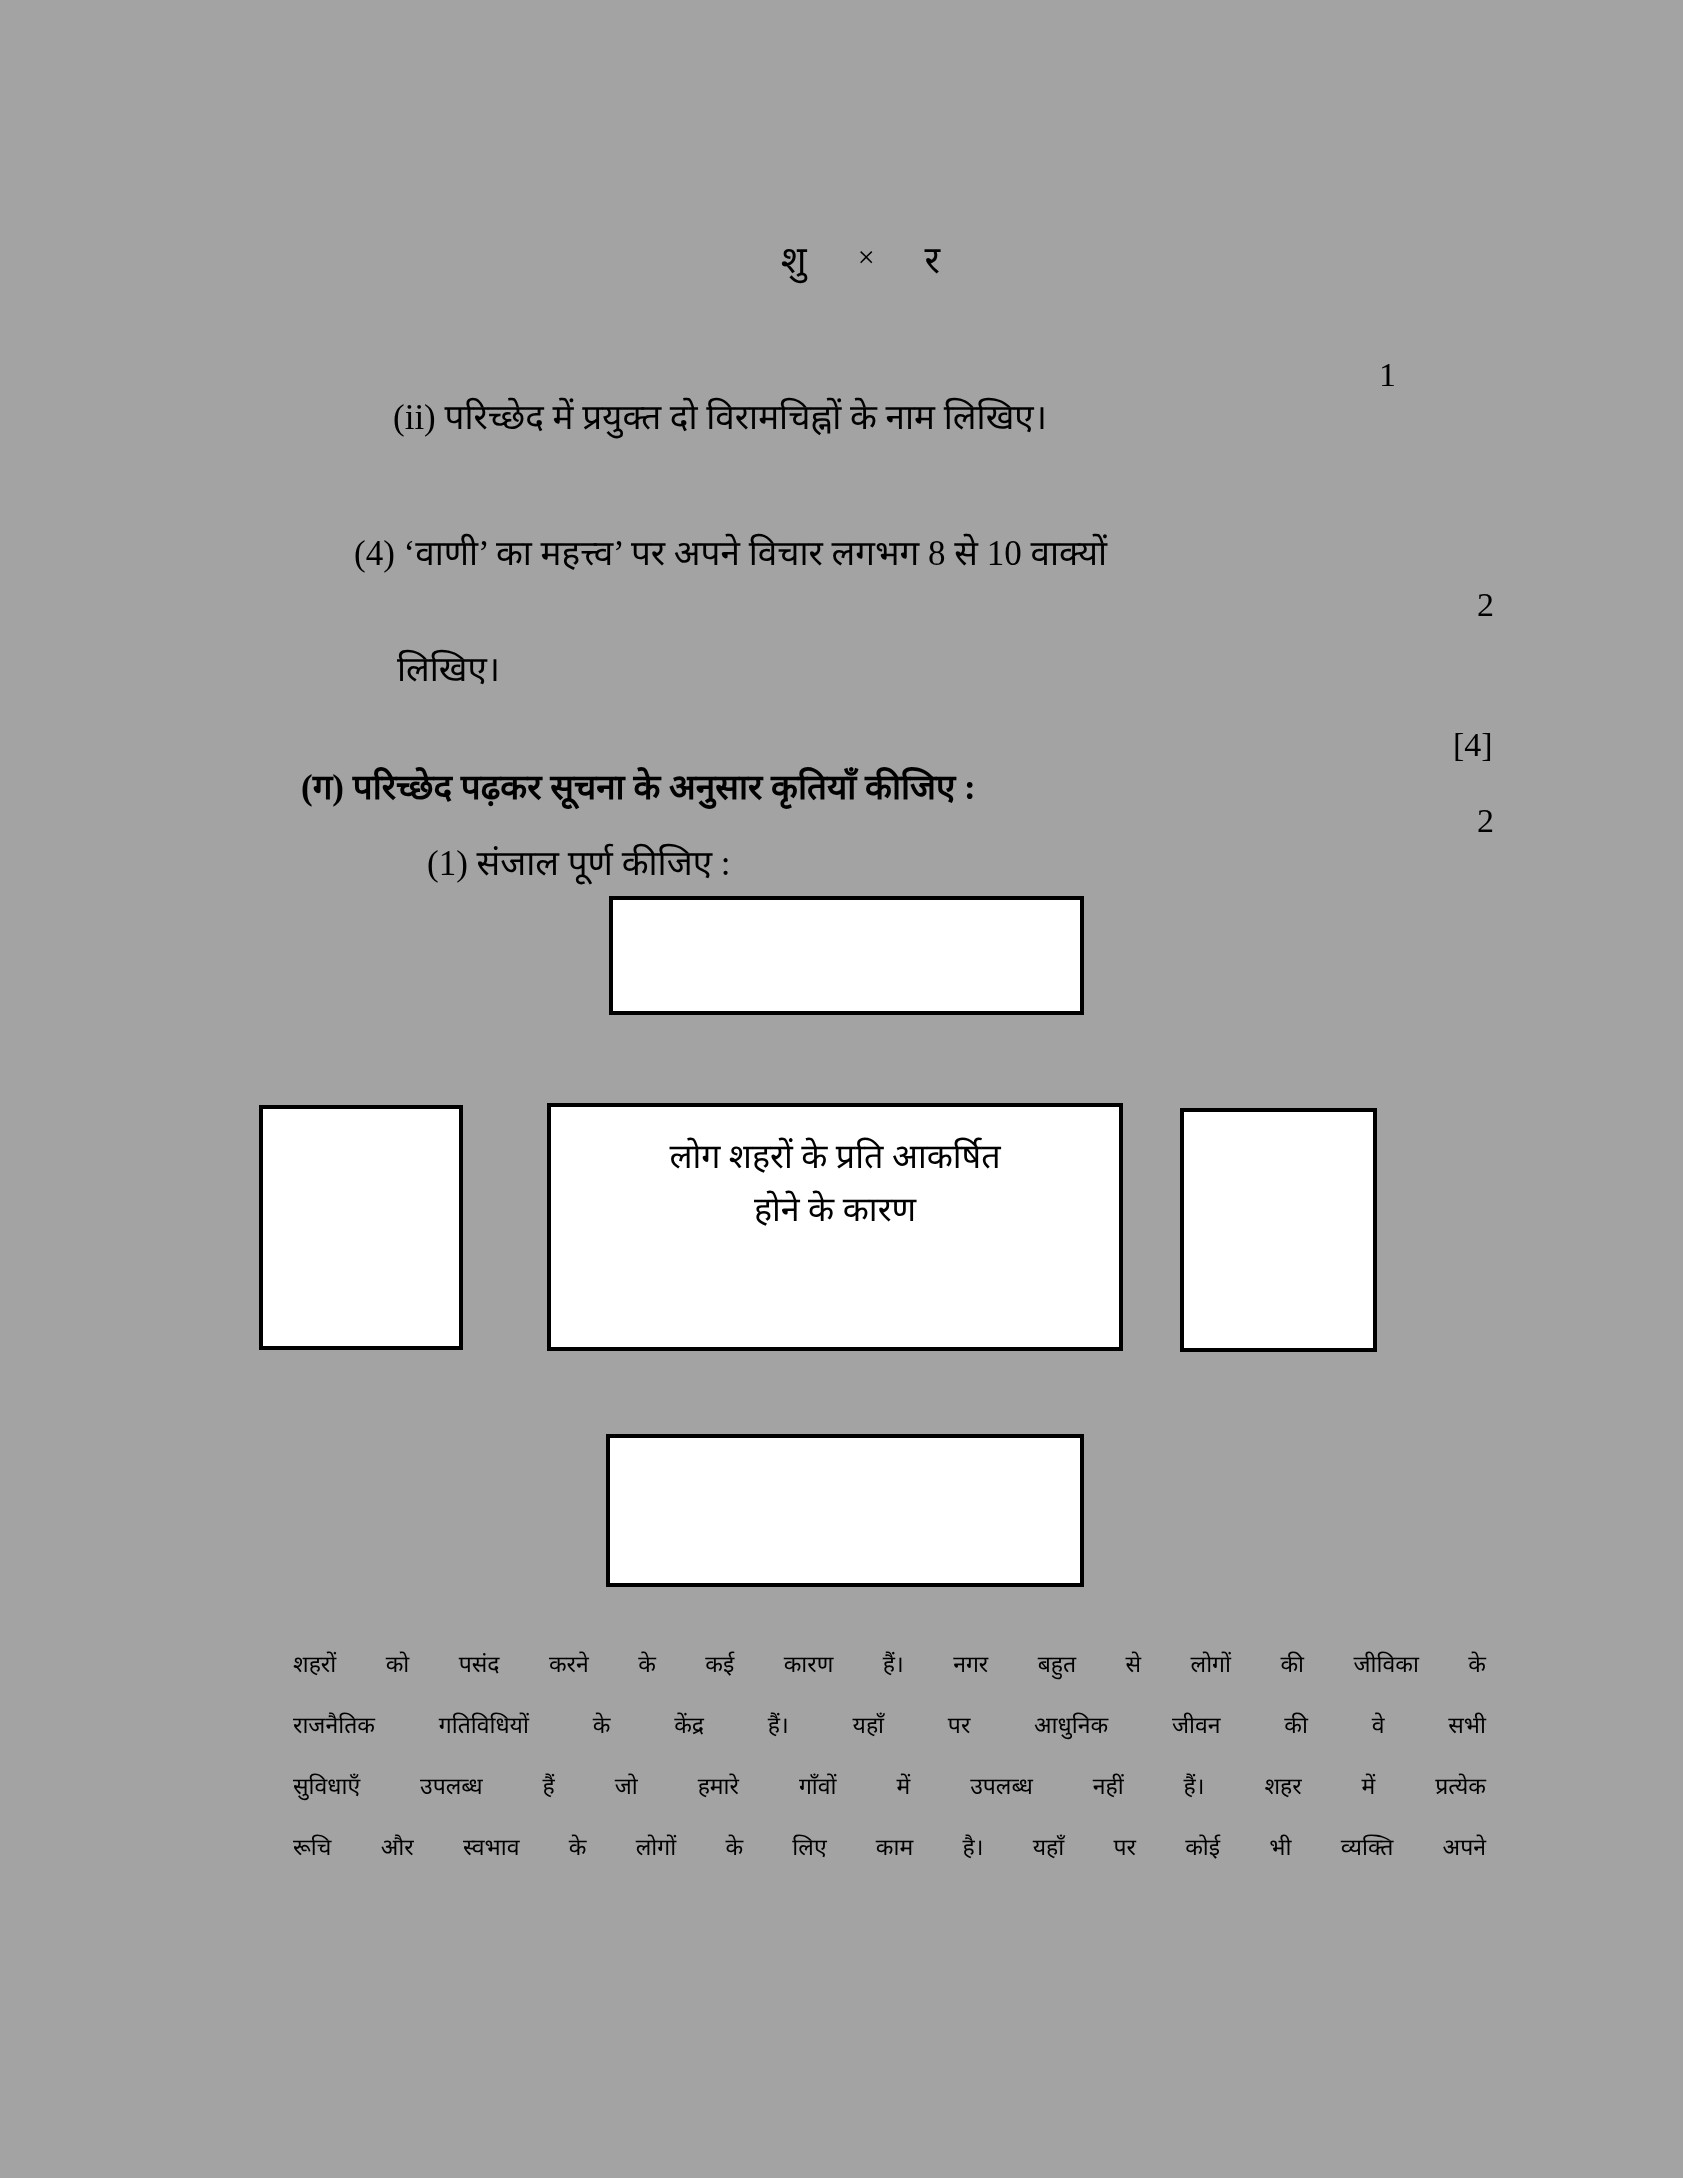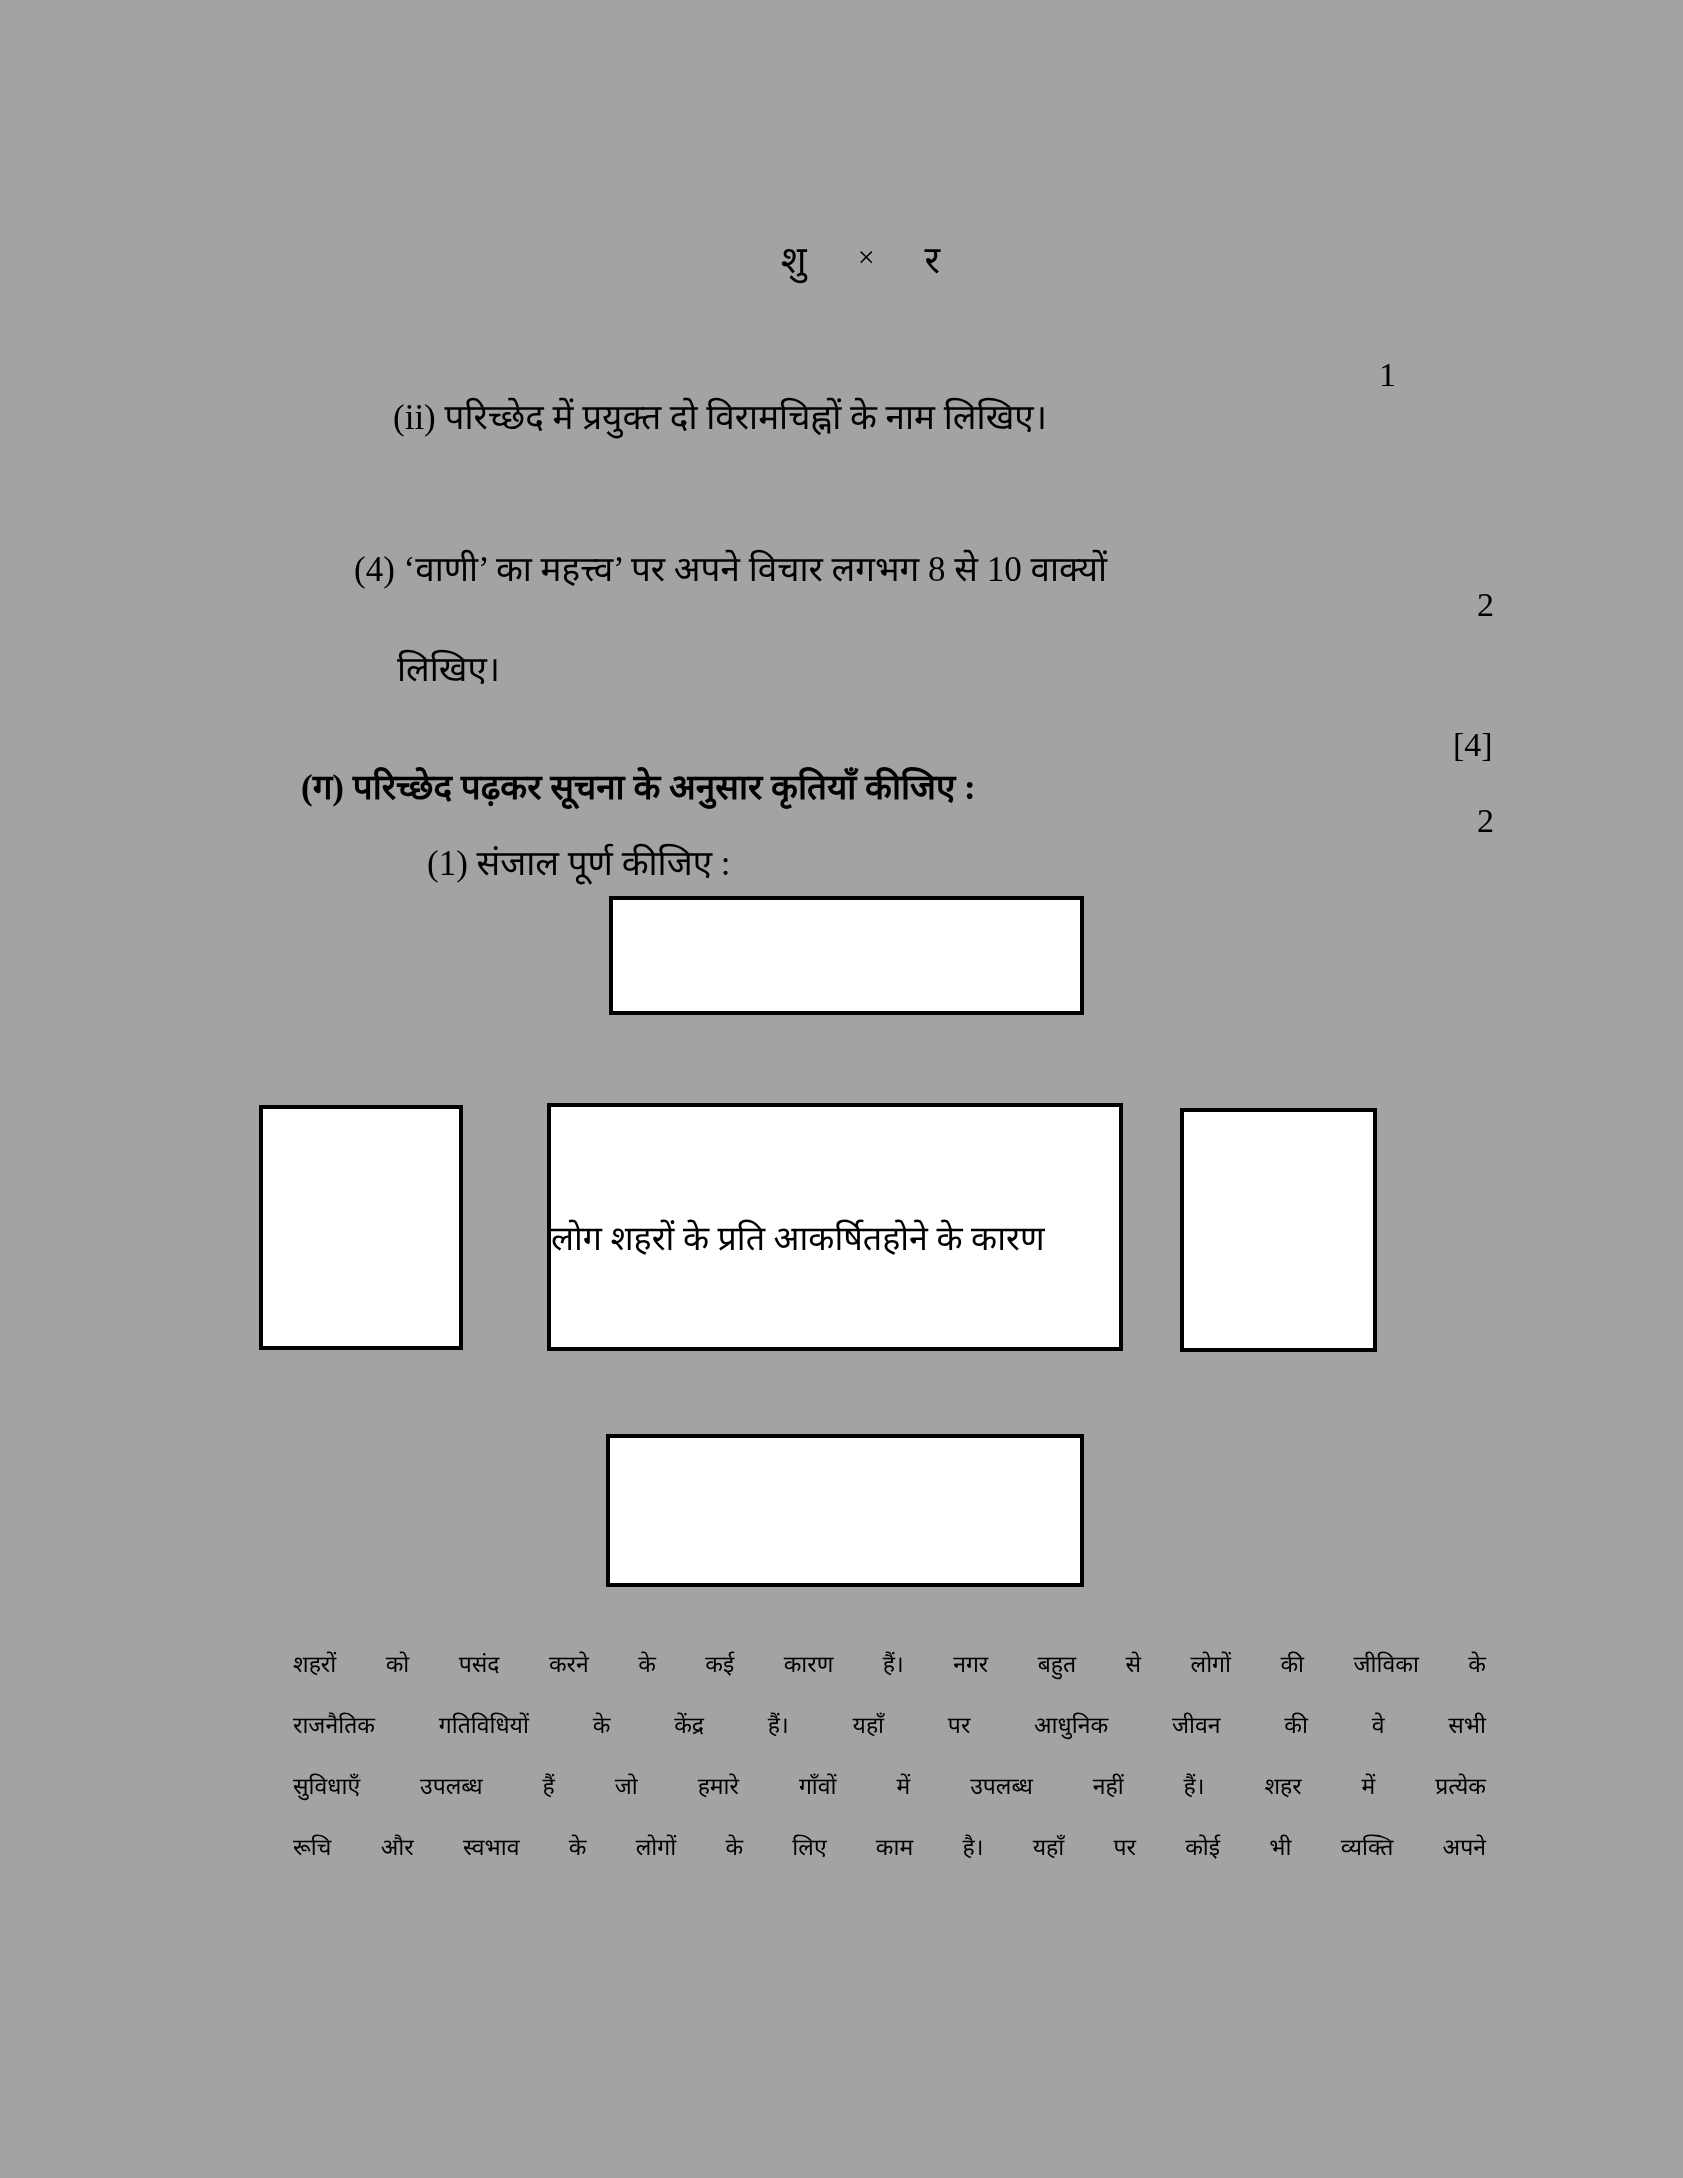--- a/index.html
+++ b/index.html
@@ -58,21 +58,21 @@
 
   
   .box {
     position: absolute;
     border: 4px solid #000000;
     background: #ffffff;
     box-sizing: border-box;
   }
   .box-center {
     display: flex;
-    flex-direction: row;
+    flex-direction: column;
     align-items: center;
     justify-content: flex-start;
     padding-top: 24px;
   }
   .box-center .bl {
     font-size: 34px;
     line-height: 1.55;
     white-space: pre;
     text-align: center;
   }
@@ -101,21 +101,21 @@
 
 <div class="page">
 
   <div class="header-row">
     <span class="hg">शु</span><span class="header-gap-a"></span><span class="hg header-x">×</span><span class="header-gap-b"></span><span class="hg">र</span>
   </div>
 
   <div class="q-line" style="left:393px; top:356px;">(ii) परिच्छेद में प्रयुक्त दो विरामचिह्नों के नाम लिखिए।</div>
   <div class="marks" style="left:1379px; top:358px;">1</div>
 
-  <div class="q-line" style="left:354px; top:508px;">(4) ‘वाणी’ का महत्त्व’ पर अपने विचार लगभग 8 से 10 वाक्यों</div>
+  <div class="q-line" style="left:354px; top:492px;">(4) ‘वाणी’ का महत्त्व’ पर अपने विचार लगभग 8 से 10 वाक्यों</div>
   <div class="q-line" style="left:397px; top:608px;">लिखिए।</div>
   <div class="marks" style="left:1477px; top:588px;">2</div>
 
   <div class="q-line" style="left:301px; top:726px;font-weight:bold;">(ग) परिच्छेद पढ़कर सूचना के अनुसार कृतियाँ कीजिए :</div>
   <div class="marks" style="left:1453px; top:728px;">[4]</div>
 
   <div class="q-line" style="left:427px; top:802px;">(1) संजाल पूर्ण कीजिए :</div>
   <div class="marks" style="left:1477px; top:804px;">2</div>
 
   <div>

